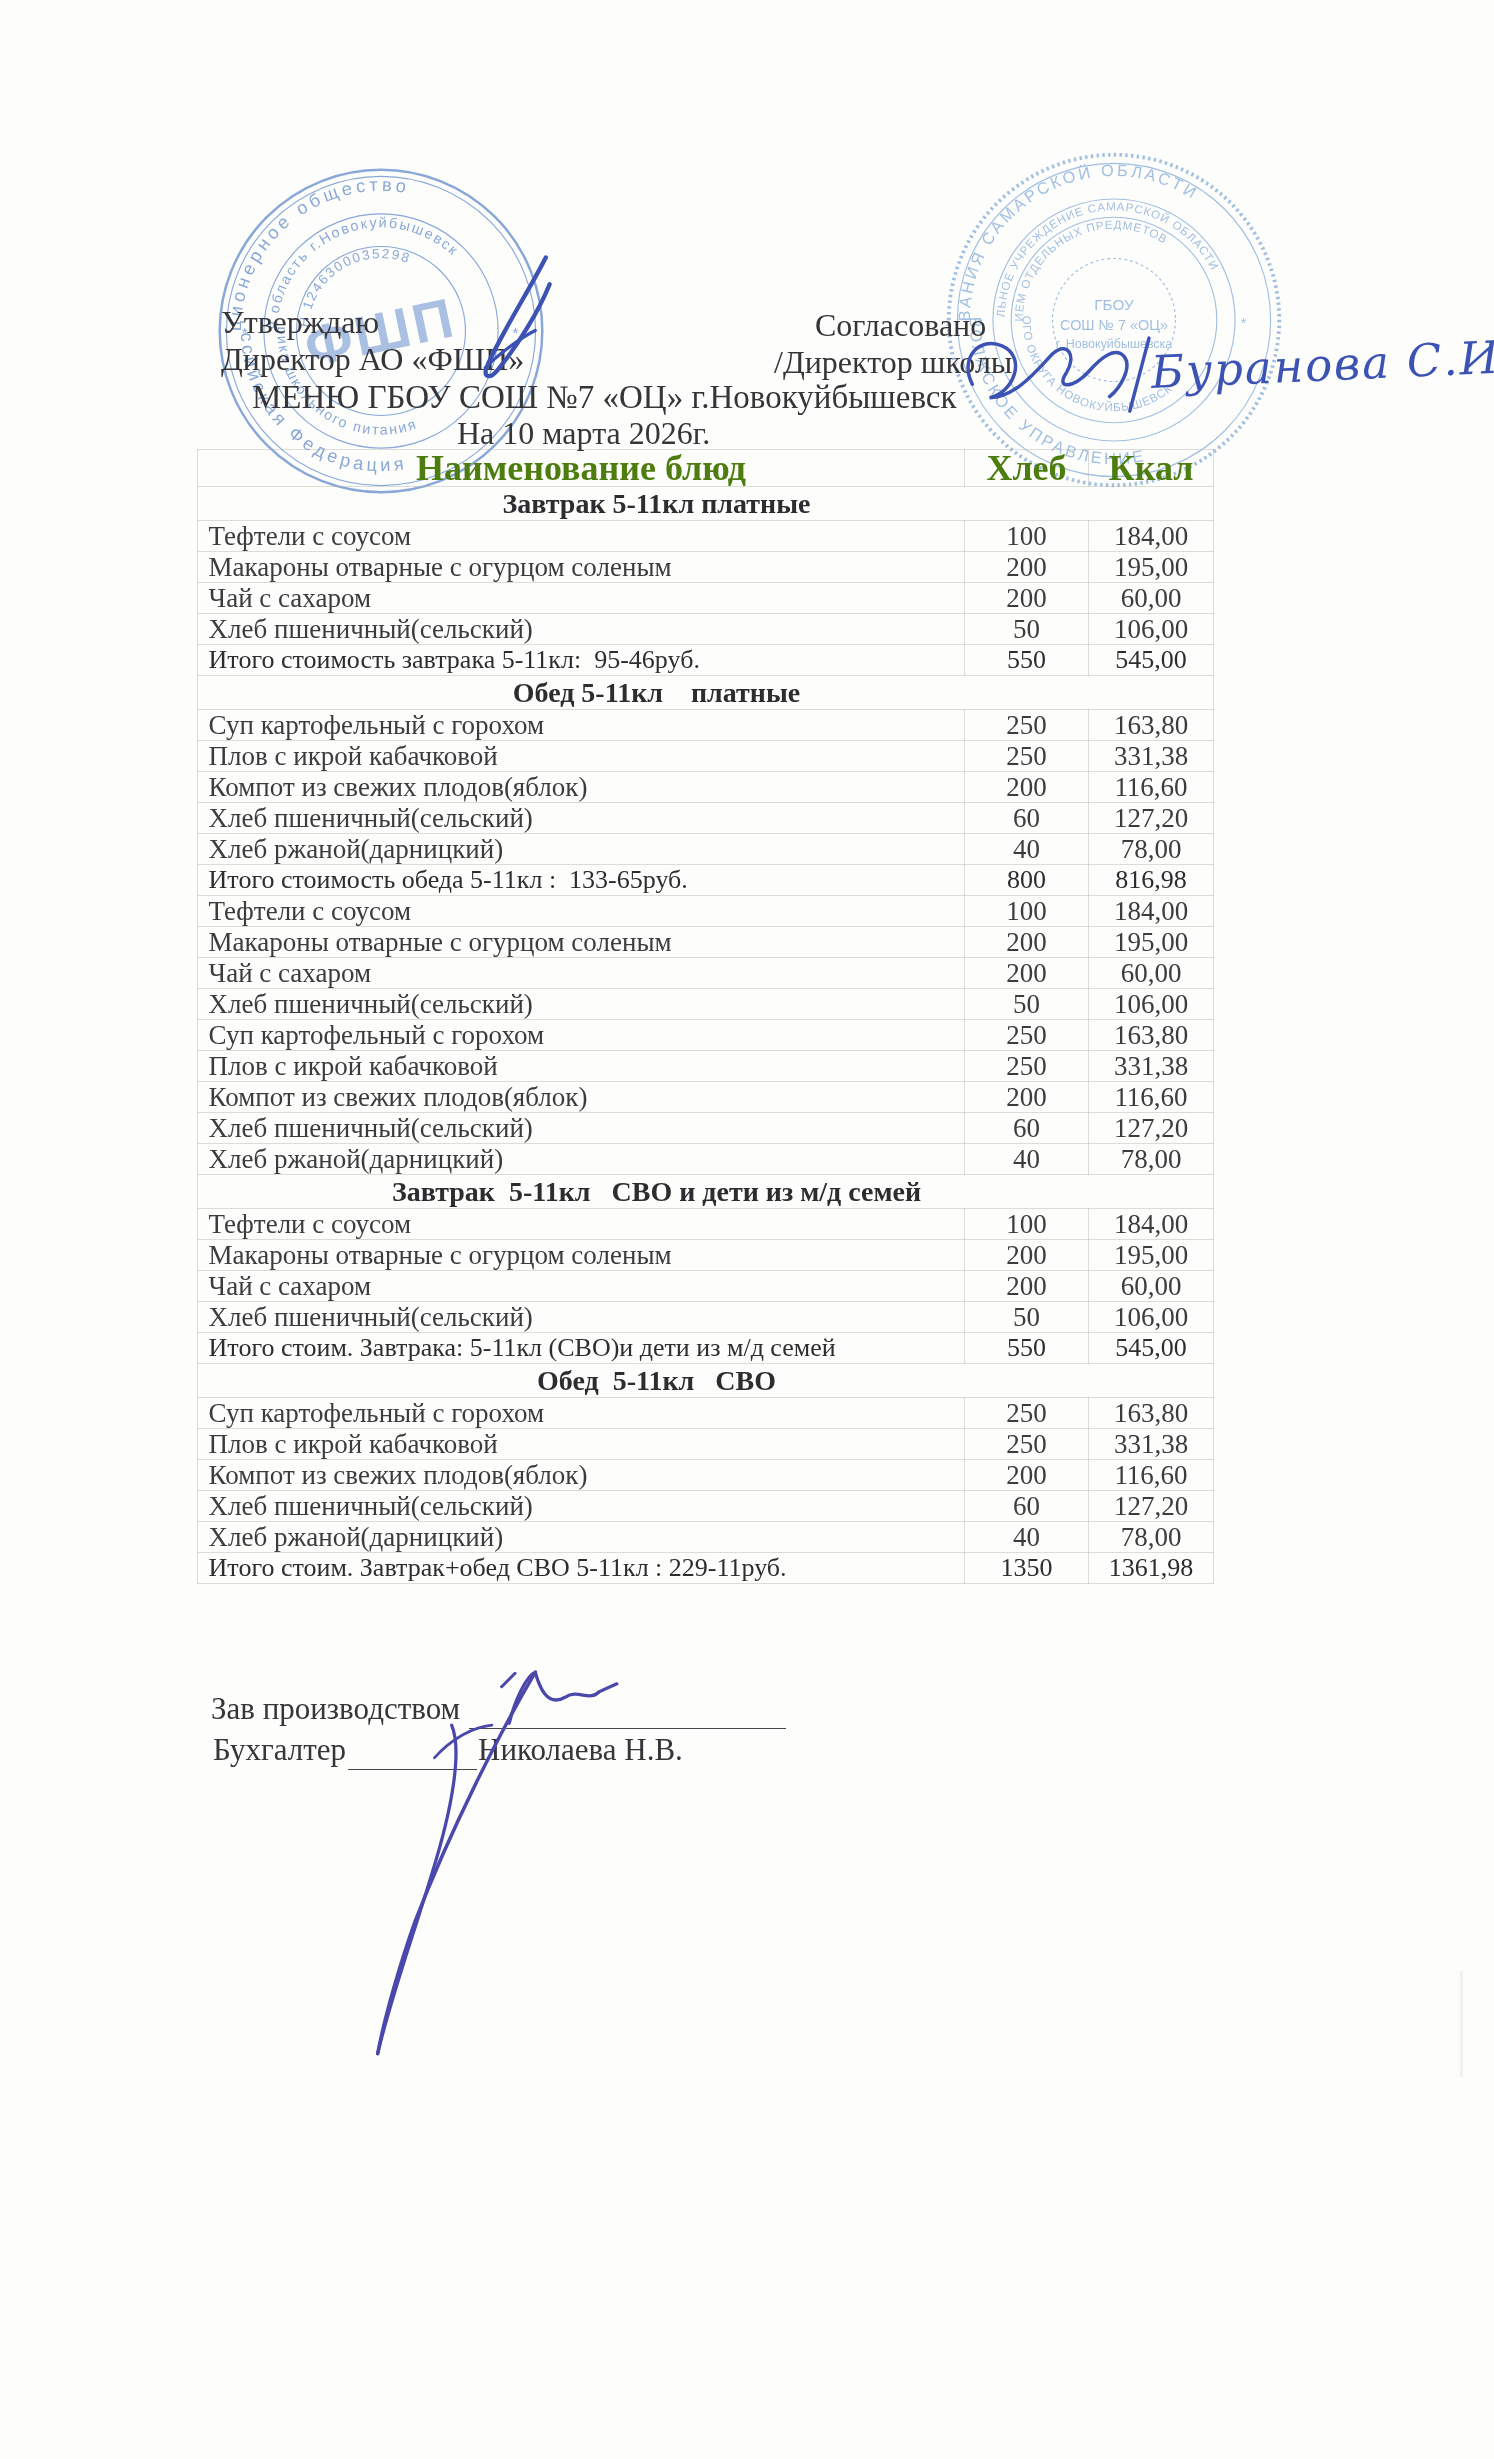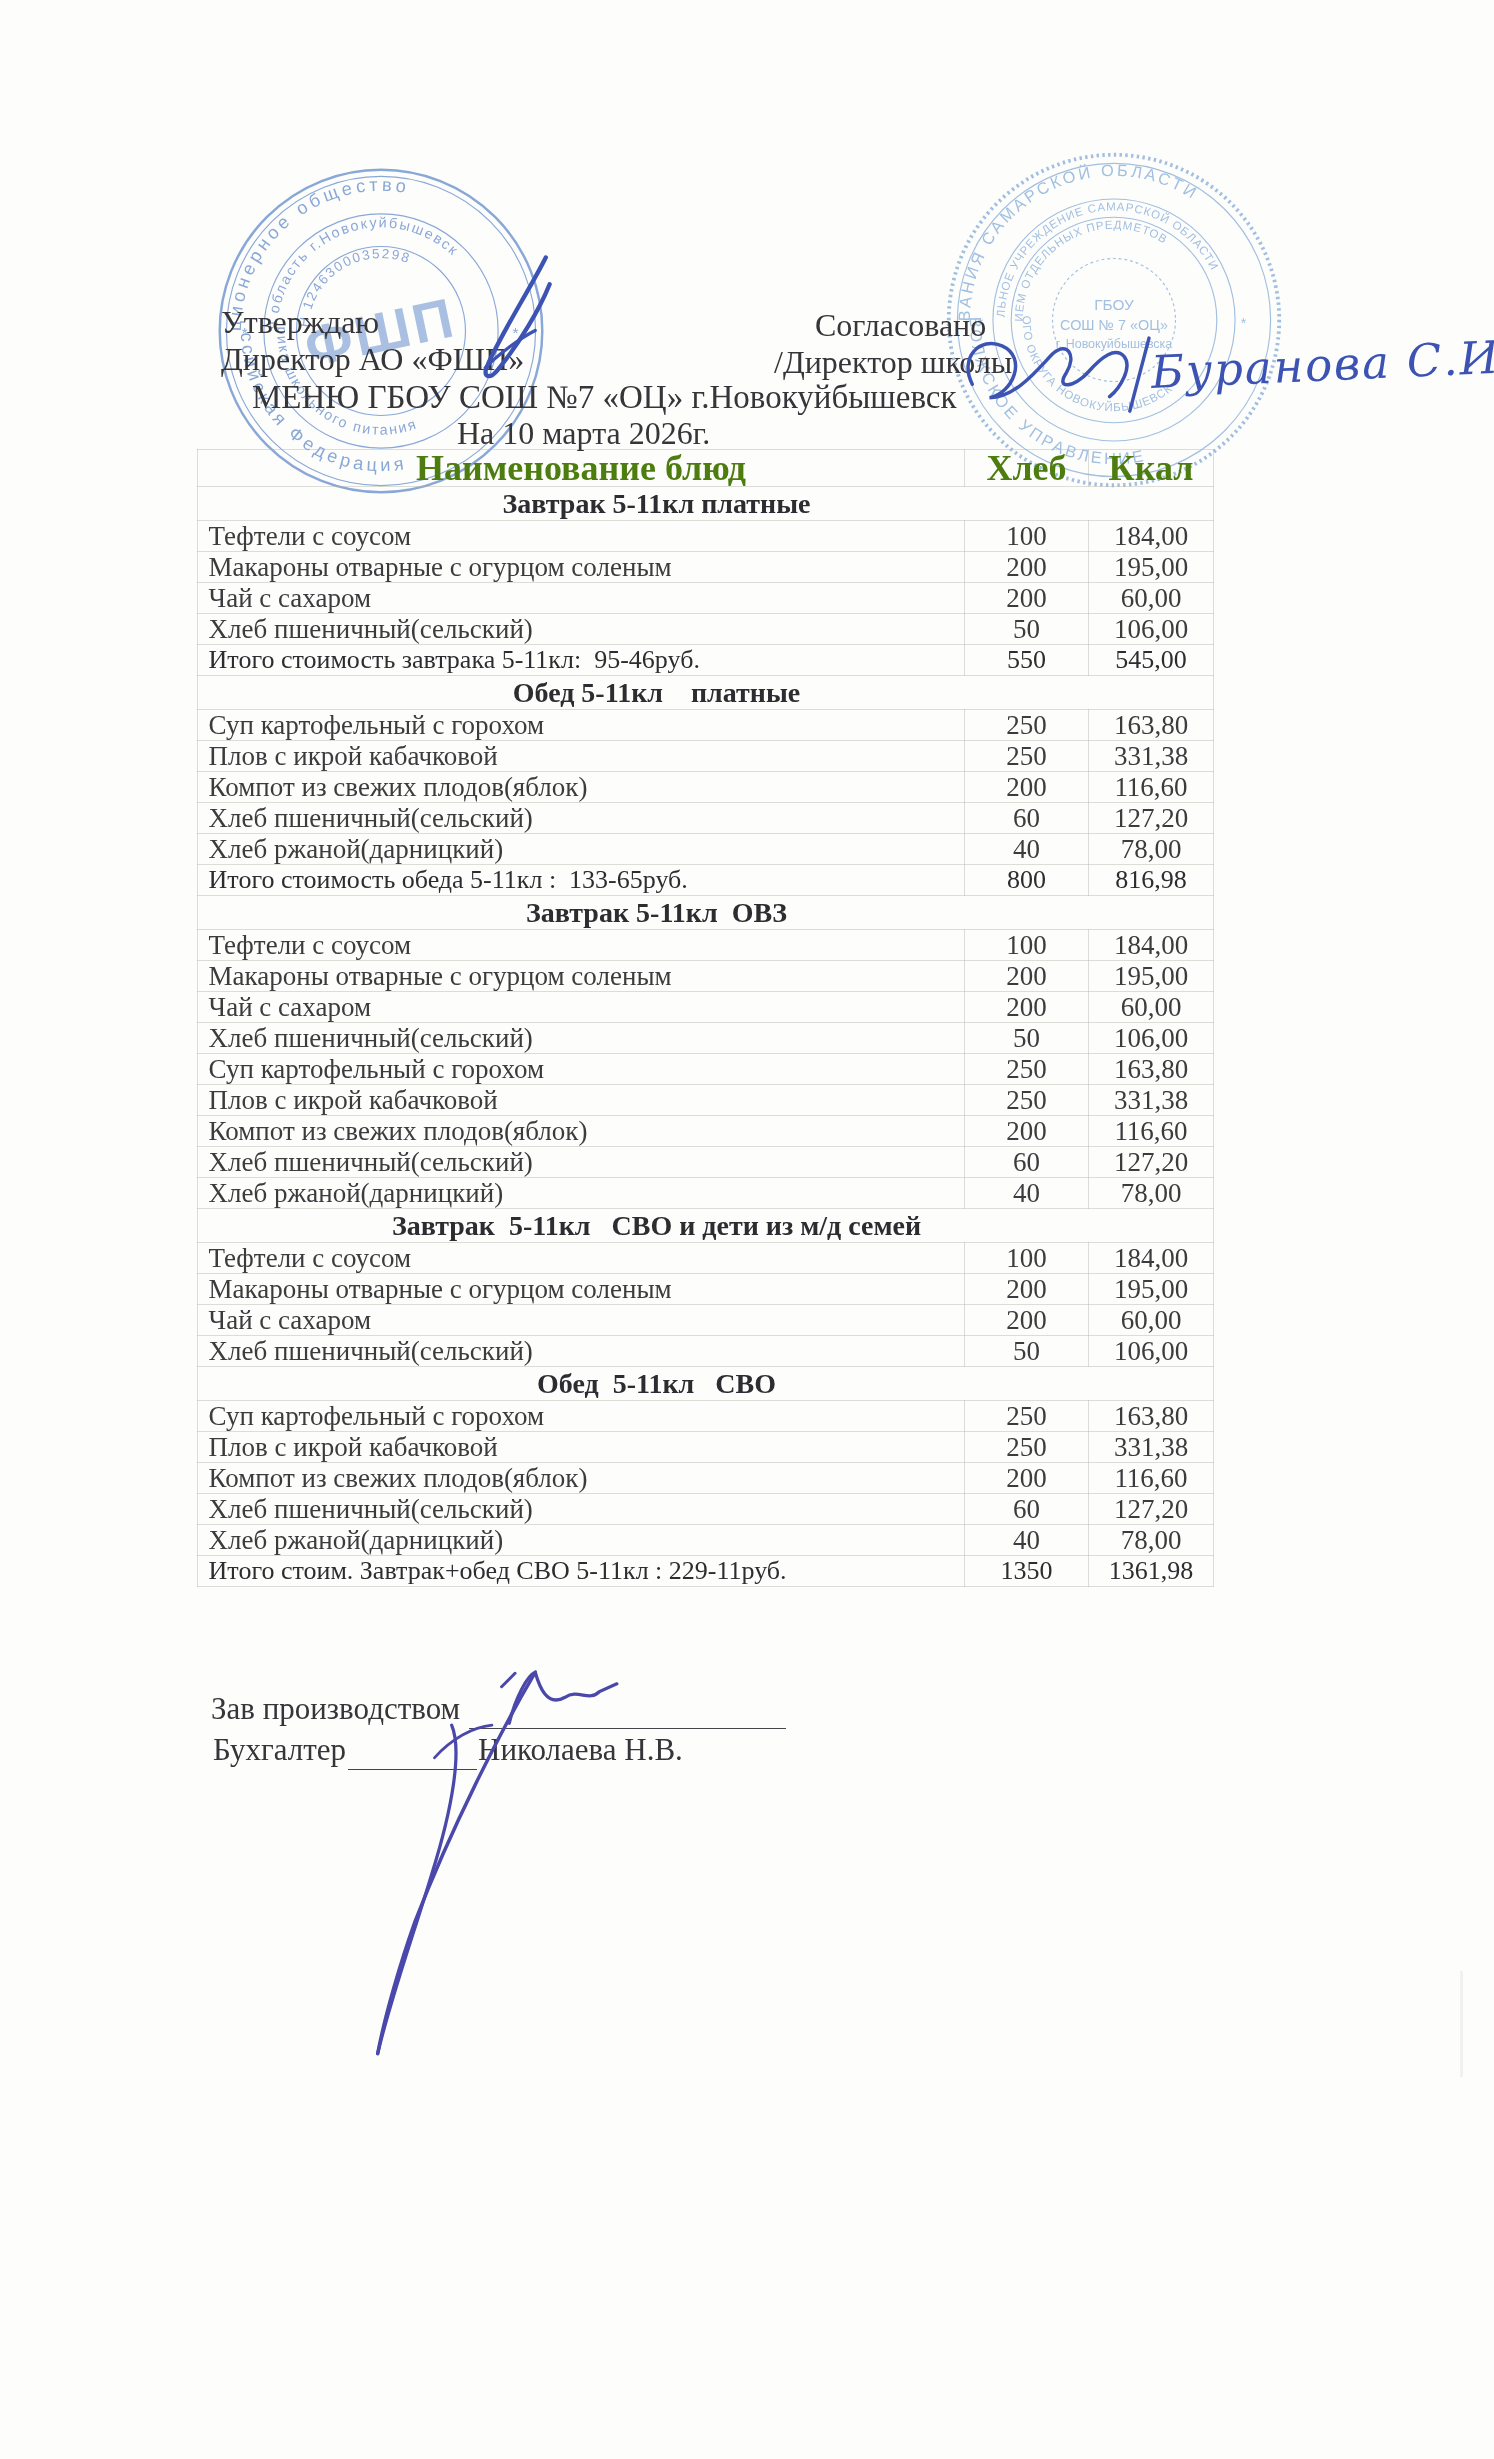--- a/index.html
+++ b/index.html
@@ -195,23 +195,20 @@
       <td class="out">40</td>
       <td class="kcal">78,00</td>
     </tr>
 
     <tr class="row-total">
       <td class="name">Итого стоимость обеда 5-11кл :  133-65руб.</td>
       <td class="out">800</td>
       <td class="kcal">816,98</td>
     </tr>
 
-    <tr class="row-section">
-      <td colspan="3">Завтрак 5-11кл  ОВЗ</td>
-    </tr>
 
     <tr class="row-item">
       <td class="name">Тефтели с соусом</td>
       <td class="out">100</td>
       <td class="kcal">184,00</td>
     </tr>
 
     <tr class="row-item">
       <td class="name">Макароны отварные с огурцом соленым</td>
       <td class="out">200</td>
@@ -283,20 +280,25 @@
       <td class="out">200</td>
       <td class="kcal">60,00</td>
     </tr>
 
     <tr class="row-item">
       <td class="name">Хлеб пшеничный(сельский)</td>
       <td class="out">50</td>
       <td class="kcal">106,00</td>
     </tr>
 
+    <tr class="row-total">
+      <td class="name">Итого стоим. Завтрака: 5-11кл (СВО)и дети из м/д семей</td>
+      <td class="out">550</td>
+      <td class="kcal">545,00</td>
+    </tr>
 
     <tr class="row-section">
       <td colspan="3">Обед  5-11кл   СВО</td>
     </tr>
 
     <tr class="row-item">
       <td class="name">Суп картофельный с горохом</td>
       <td class="out">250</td>
       <td class="kcal">163,80</td>
     </tr>

